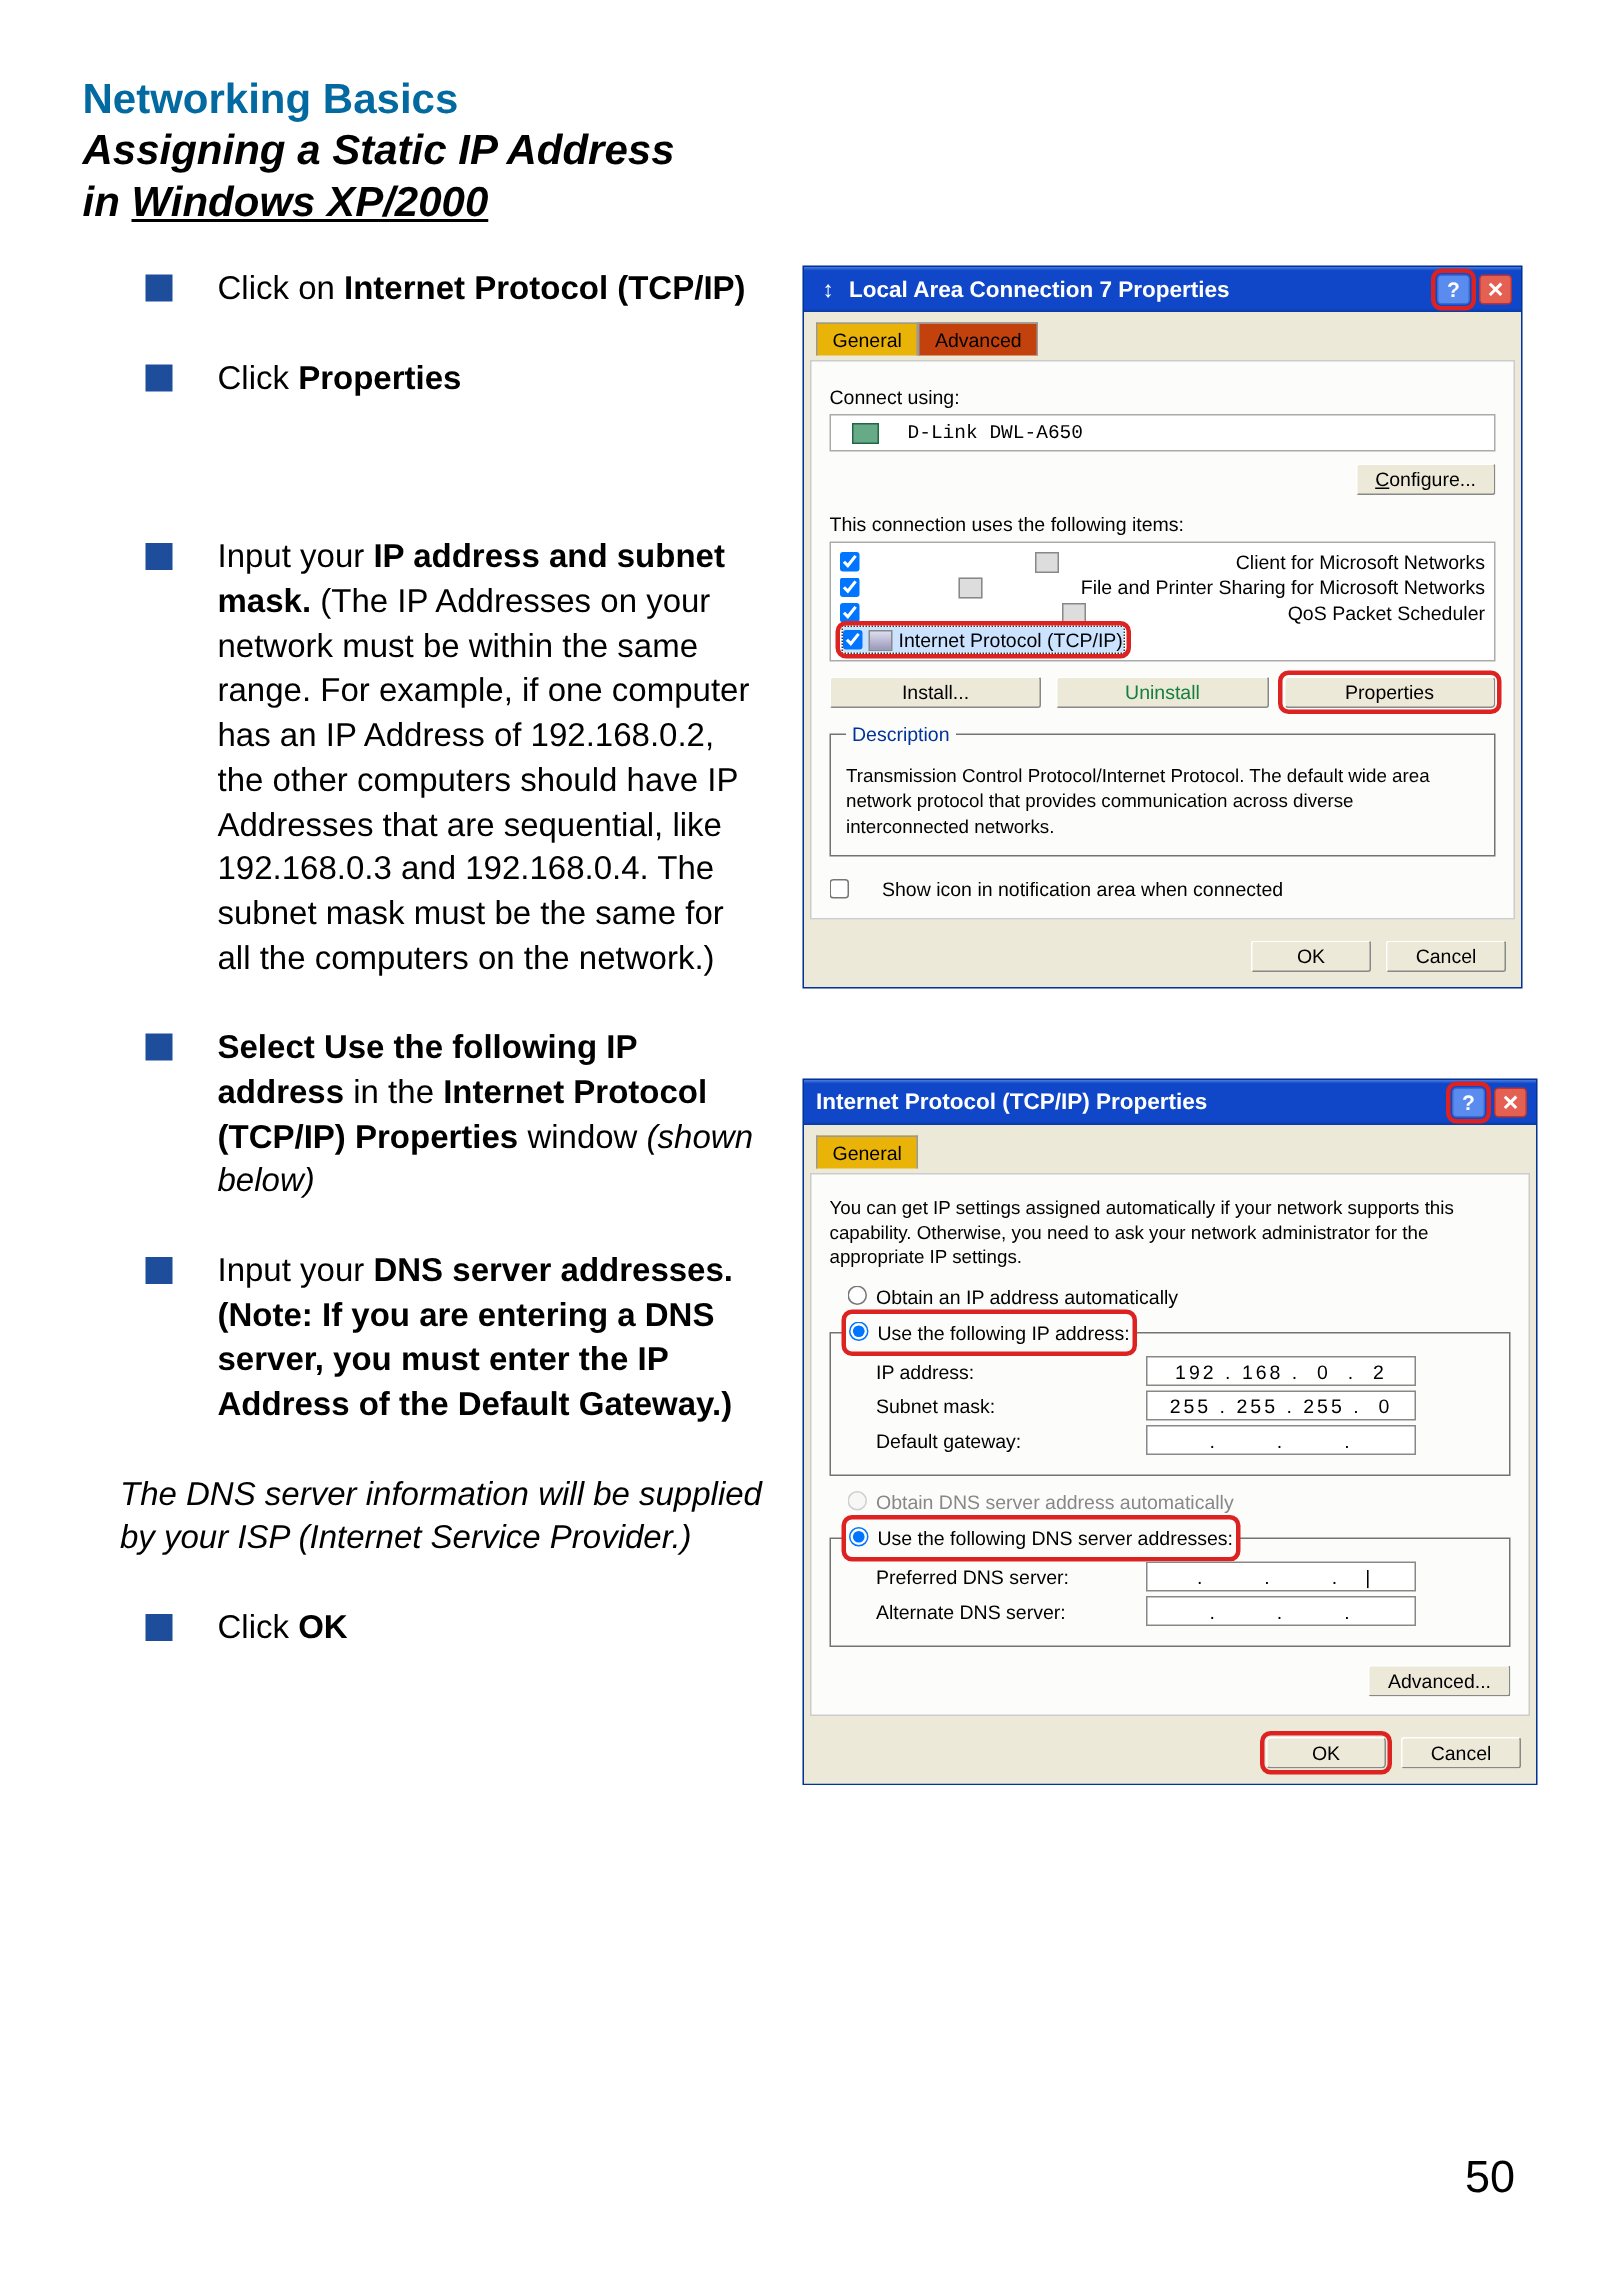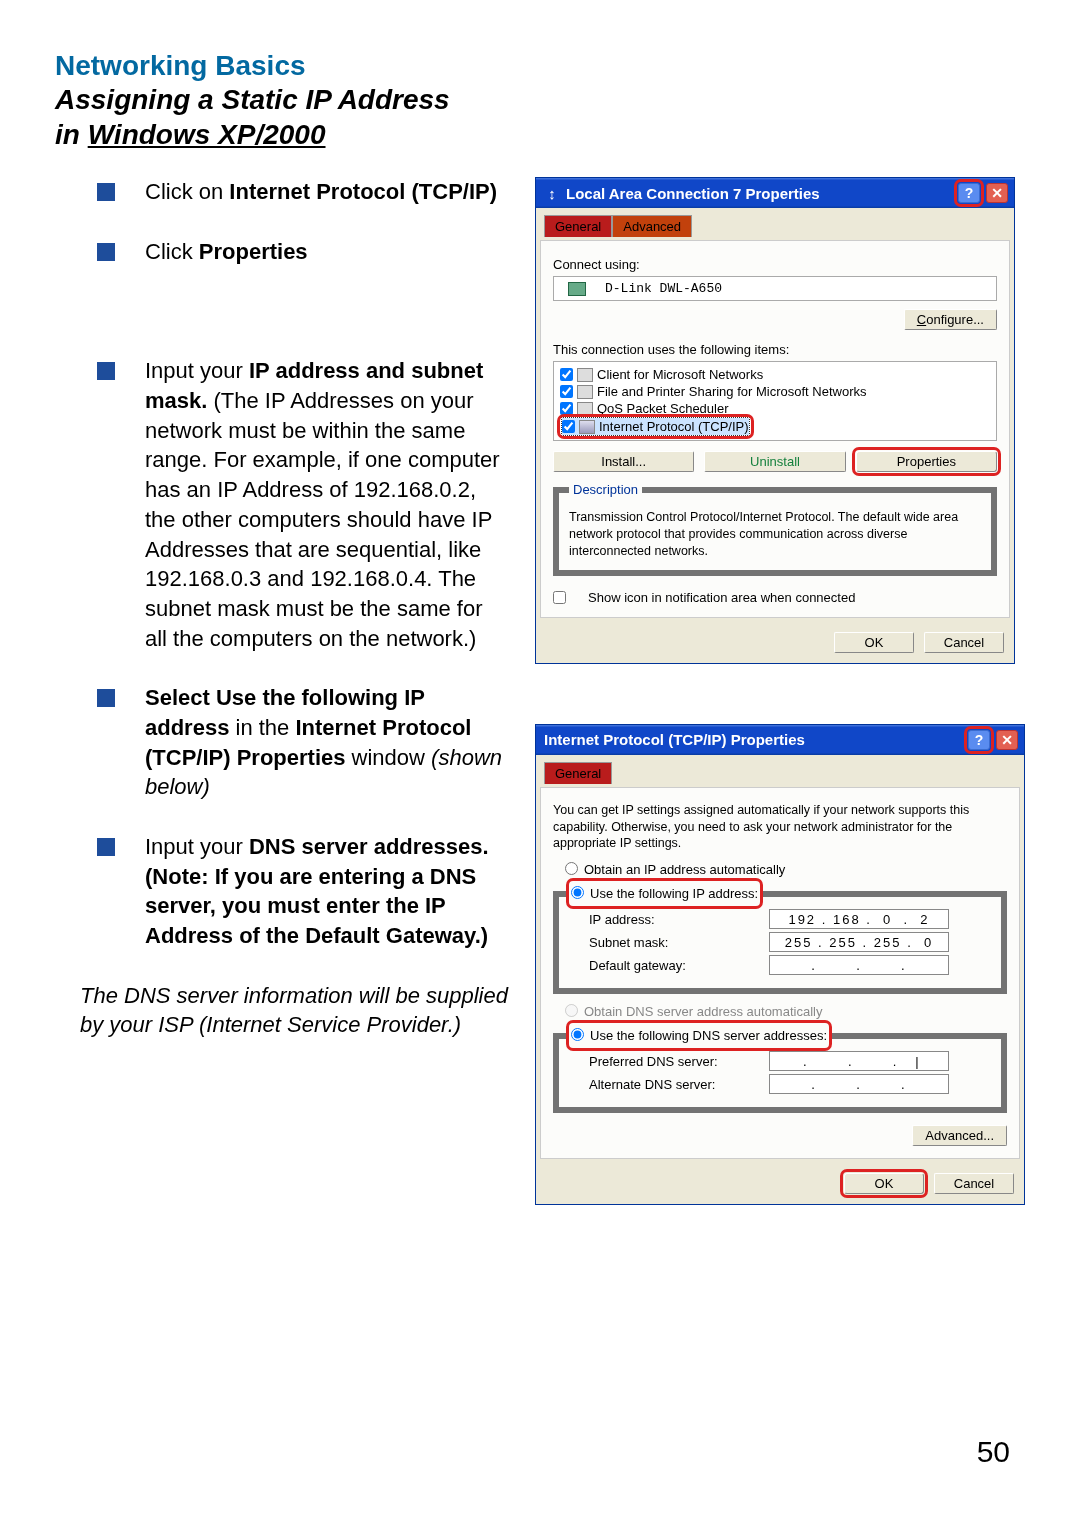--- a/index.html
+++ b/index.html
@@ -43,42 +43,42 @@
   .xp-title .title-text { flex: 1; }
   .xp-title-btn {
     width: 22px; height: 20px; border-radius: 3px;
     display: flex; align-items: center; justify-content: center;
     font-size: 14px; font-weight: bold; cursor: default;
   }
   .xp-title-btn.help { background: #5a8cf0; border: 1px solid #3a6cd0; color: #fff; }
   .xp-title-btn.close { background: #e36052; border: 1px solid #b33; color: #fff; }
   .xp-body { padding: 8px 12px 12px; background: #fcfcfa; margin: 4px; border: 1px solid #ccc; }
   .xp-tabs { margin: 6px 0 0 8px; }
-  .xp-tab { display: inline-block; background: #b91c1c; border: 1px solid #999; border-bottom: none; padding: 3px 10px; font-size: 13px; position: relative; top: 1px; }
+  .xp-tab { display: inline-block; background: #eab308; border: 1px solid #999; border-bottom: none; padding: 3px 10px; font-size: 13px; position: relative; top: 1px; }
   .xp-tab.inactive { background: #c2410c; }
   .xp-label { margin: 8px 0 4px; }
   .xp-field-box { border: 1px solid #aaa; background: #fff; padding: 4px 14px; display: flex; align-items: center; gap: 19px; font-family: Liberation Mono, monospace; }
   .nic-icon {
     width: 18px; height: 14px; background: #6a8; border: 1px solid #264; display:inline-block;
   }
   .xp-btn {
     background: #ece9d8; border: 1px solid #888; border-top-color:#fff; border-left-color:#fff;
     padding: 2px 12px; font-size: 13px; font-family: inherit; border-radius: 2px; min-width:80px;
   }
   .xp-btn.disabled { color: #15803d; }
   .xp-btn-row { display: flex; gap: 10px; margin: 10px 0; }
   .xp-list {
     border: 1px solid #aaa; background: #fff; padding: 4px 6px; margin-top: 4px;
   }
-  .xp-list-item { display: flex; align-items: center; gap: 4px; padding: 1px 0; font-size: 13px; }
+  .xp-list-item { display: flex; align-items: center; gap: 4px; padding: 1px 0; font-size: 13px; justify-content: space-between; }
   .xp-list-item.sel { background: #cbe3ff; outline: 1px dotted #333; }
   .xp-check { width: 13px; height: 13px; }
   .item-icon { width: 16px; height: 14px; background: #ddd; border: 1px solid #888; display:inline-block; }
   .item-icon.net { background: linear-gradient(#dde,#99b); }
-  .xp-fieldset { border: 6px solid #737373; padding: 8px 10px 10px; margin-top: 4px; }
+  .xp-fieldset { border: 1px solid #737373; padding: 8px 10px 10px; margin-top: 4px; }
   .xp-fieldset-legend { font-size: 13px; padding: 0 4px; color: #003399; }
   .desc-box { font-size: 12.5px; margin-top: 4px; line-height: 1.35; }
   .ring { outline: 3px solid #d22; outline-offset: 1px; border-radius: 3px; }
   .ring-row { outline: 3px solid #d22; border-radius: 4px; padding: 1px 2px; display:inline-flex; align-items:center; }
   .ip-row { display: flex; align-items: center; margin: 3px 0 3px 20px; font-size: 13px; }
   .ip-row .lbl { flex: 0 0 180px; }
   .ip-input {
     border: 1px solid #888; background: #fff; height: 20px; width: 180px; text-align: center;
     font-family: Tahoma, Arial, sans-serif; letter-spacing: 2px; font-size: 13px; padding: 1px 4px;
   }
@@ -110,20 +110,25 @@
         <span>Input your </span><b>IP address and subnet mask.</b><span> (The IP Addresses on your network must be within the same range. For example, if one computer has an IP Address of 192.168.0.2, the other computers should have IP Addresses that are sequential, like 192.168.0.3 and 192.168.0.4. The subnet mask must be the same for all the computers on the network.)</span>
       </li>
       <li>
         <b>Select Use the following IP address</b><span>  in the </span><b>Internet Protocol (TCP/IP) Properties</b><span> window </span><i>(shown below)</i>
       </li>
       <li>
         <span>Input your </span><b>DNS server addresses. (Note:  If you are entering a DNS server, you must enter the IP Address of the Default Gateway.)</b>
       </li>
     </ul>
     <div class="isp-note">The DNS server information will be supplied by your ISP (Internet Service Provider.)</div>
+    <ul class="instr" style="margin-top:30px;">
+      <li>
+        <span>Click </span><b>OK</b>
+      </li>
+    </ul>
   </div>
 
   <div class="right-col">
 
     <div class="xp-win" style="width:480px;">
       <div class="xp-title">
         <span style="display:inline-block;width:16px;text-align:center;">↕</span>
         <span class="title-text">Local Area Connection 7 Properties</span>
         <span class="xp-title-btn help ring">?</span>
         <span class="xp-title-btn close">✕</span>

